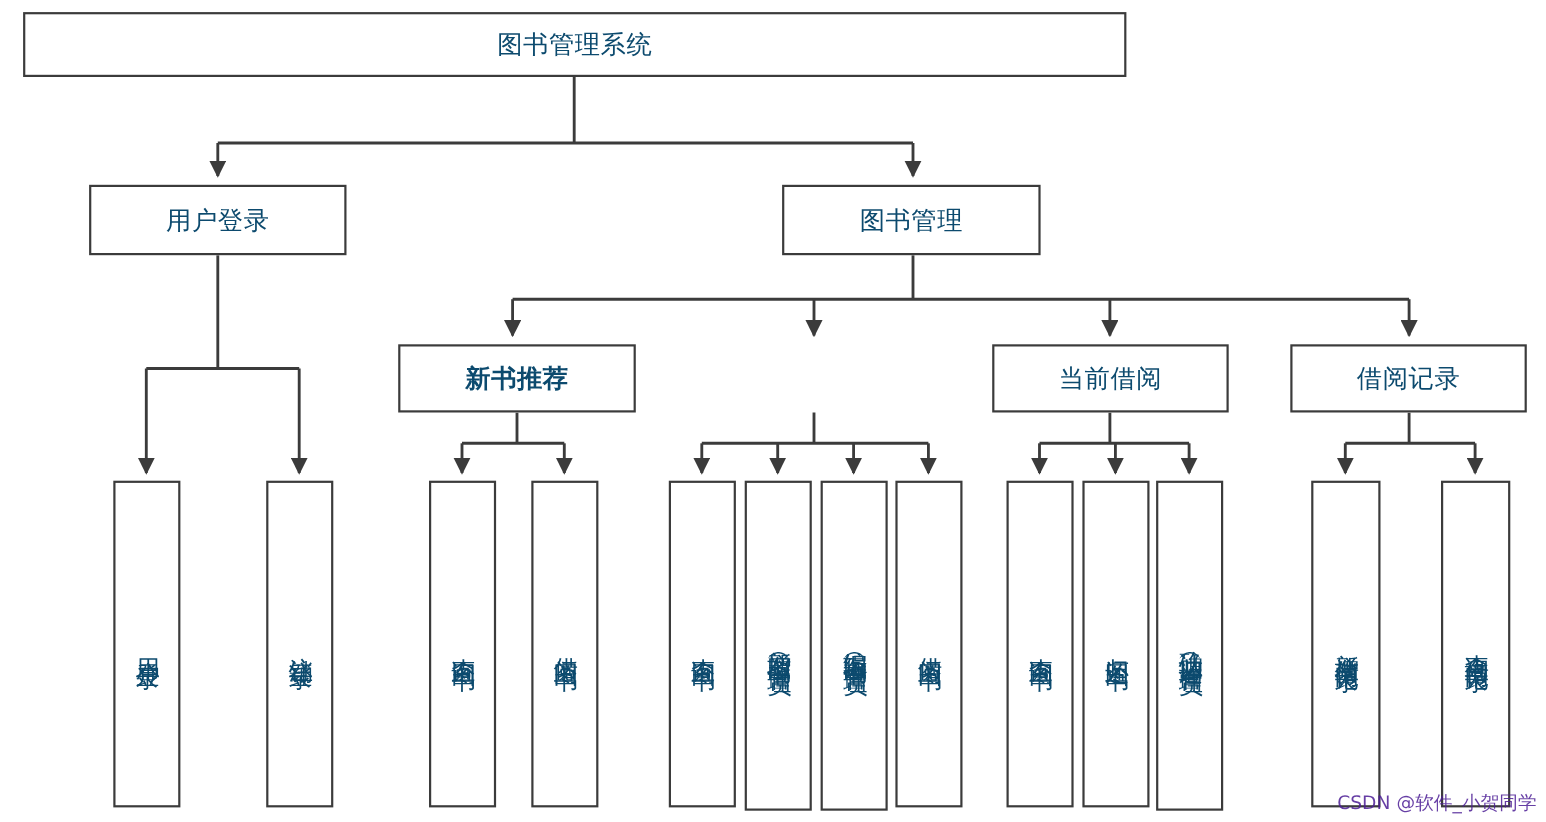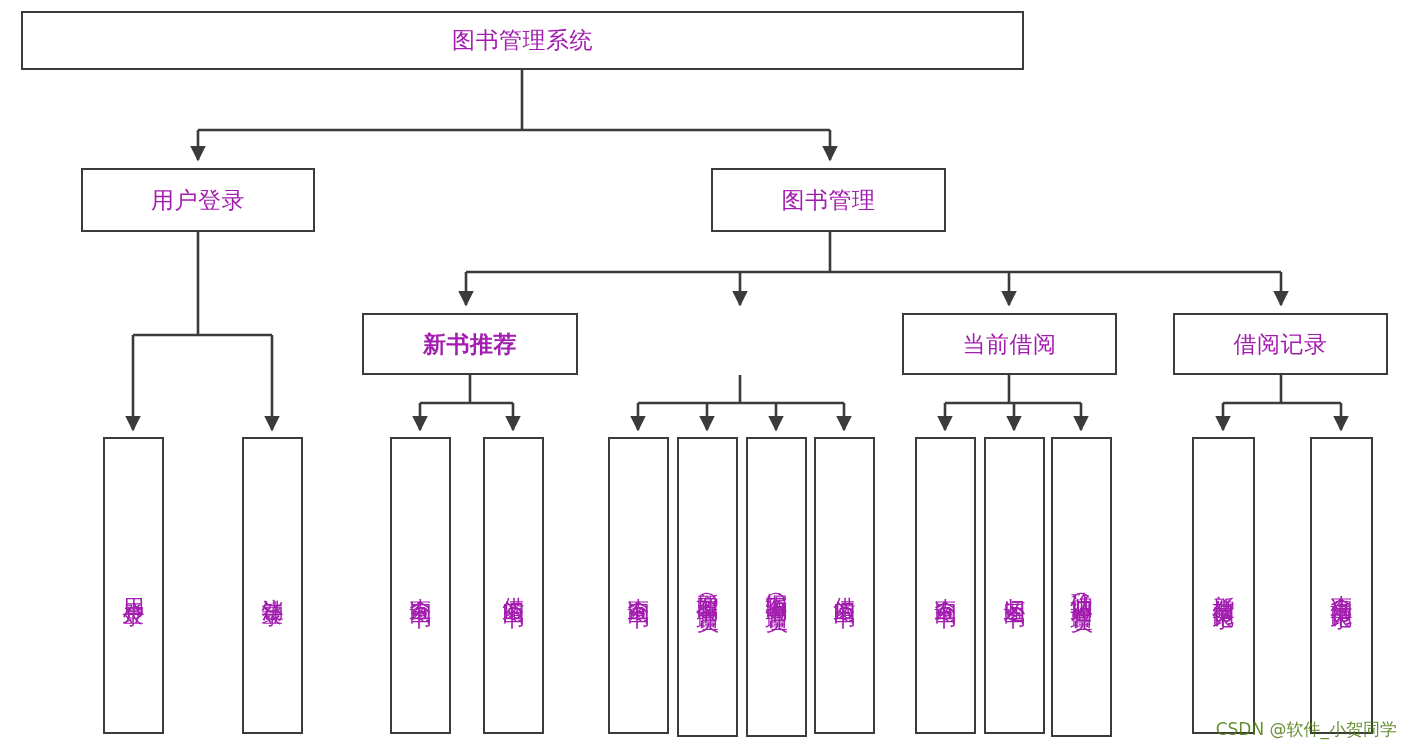--- a/index.html
+++ b/index.html
@@ -18,21 +18,21 @@
     overflow: hidden;
   }
   .node {
     position: absolute;
     box-sizing: border-box;
     background: #ffffff;
     border: 2px solid #3b3b3b;
     display: flex;
     align-items: center;
     justify-content: center;
-    color: #a21caf;
+    color: #0c4a6e;
   }
   .node.horizontal {
     font-size: 23px;
     letter-spacing: 0.5px;
   }
   .node.vertical {
     writing-mode: vertical-rl;
     text-orientation: upright;
     font-size: 22px;
     letter-spacing: 3px;
@@ -53,21 +53,21 @@
     top: 0;
     width: 1405px;
     height: 747px;
     pointer-events: none;
   }
   #watermark {
     position: absolute;
     right: 8px;
     bottom: 6px;
     font-size: 17px;
-    color: #4d7c0f;
+    color: #4c1d95;
     opacity: 0.85;
     white-space: nowrap;
     font-family: "DejaVu Sans", "Liberation Sans", sans-serif;
   }
 </style>
 </head>
 <body>
 
 <div id="canvas">
 

